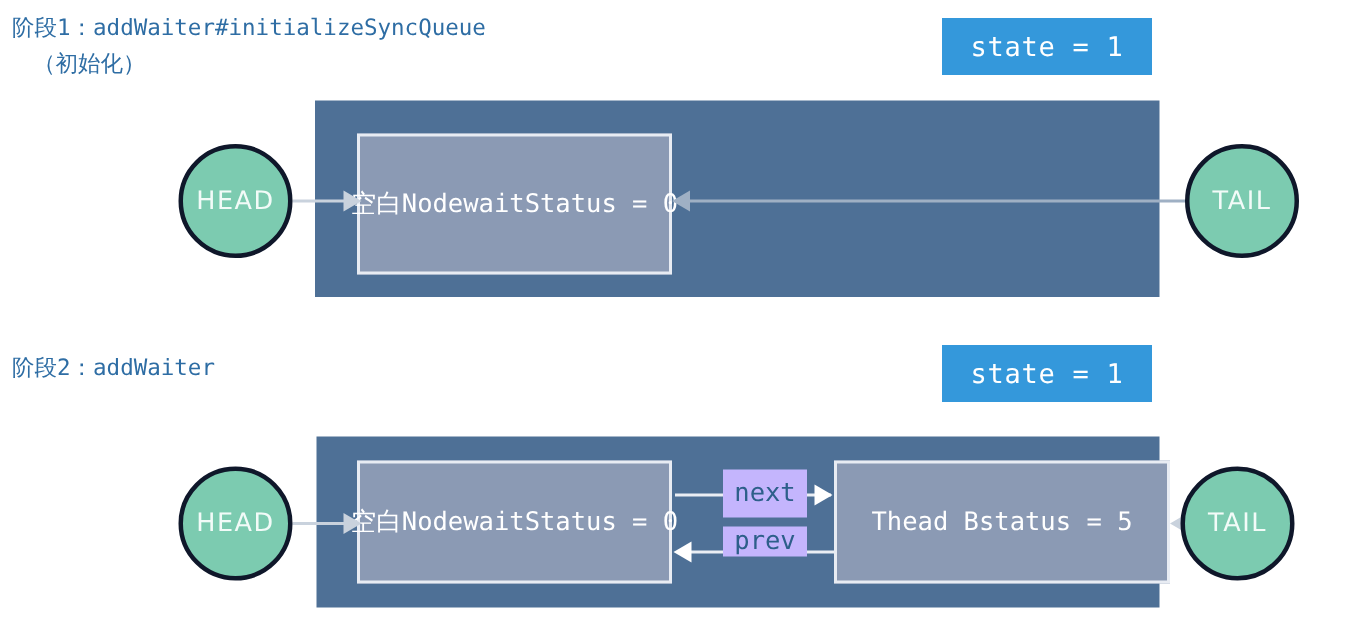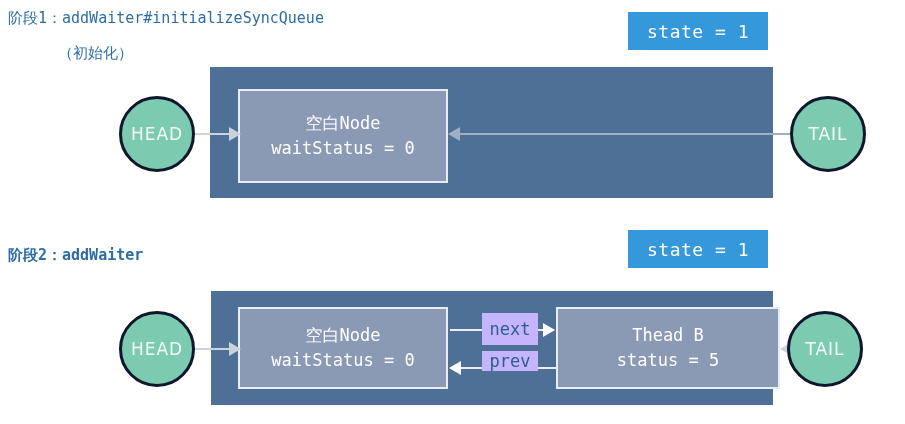--- a/index.html
+++ b/index.html
@@ -25,22 +25,22 @@
   .section-title {
     position: absolute;
     color: #2e6da4;
     font-family: "DejaVu Sans Mono", "Liberation Mono", monospace;
     font-size: 15px;
     letter-spacing: 0px;
     white-space: pre;
     line-height: 25px;
   }
   #title-1 { left: 8px;  top: 6px; }
-  #title-1-sub { left: 22px; top: 41px; margin-left: 36px; }
-  #title-2 { left: 8px;  top: 243px; font-weight: bold; }
+  #title-1-sub { left: 22px; top: 30px; }
+  #title-2 { left: 8px;  top: 233px; }
 
   
   .state-badge {
     position: absolute;
     background: #3498db;
     color: #ffffff;
     font-family: "DejaVu Sans Mono", "Liberation Mono", monospace;
     font-size: 18px;
     display: flex;
     align-items: center;
@@ -59,21 +59,21 @@
   #queue-container-1 { left: 210px; top: 67px;  width: 563px; height: 131px; }
   #queue-container-2 { left: 211px; top: 291px; width: 562px; height: 114px; }
 
   
   .node-box {
     position: absolute;
     background: #8b9ab4;
     border: 2px solid #e8ecf3;
     box-sizing: border-box;
     display: flex;
-    flex-direction: column;
+    flex-direction: row;
     align-items: center;
     justify-content: center;
     color: #ffffff;
     font-family: "DejaVu Sans Mono", "Liberation Mono", monospace;
     font-size: 17px;
     line-height: 25px;
     white-space: pre;
   }
   #node-box-1 { left: 238px; top: 89px;  width: 210px; height: 94px; }
   #node-box-2 { left: 238px; top: 307px; width: 210px; height: 82px; }

